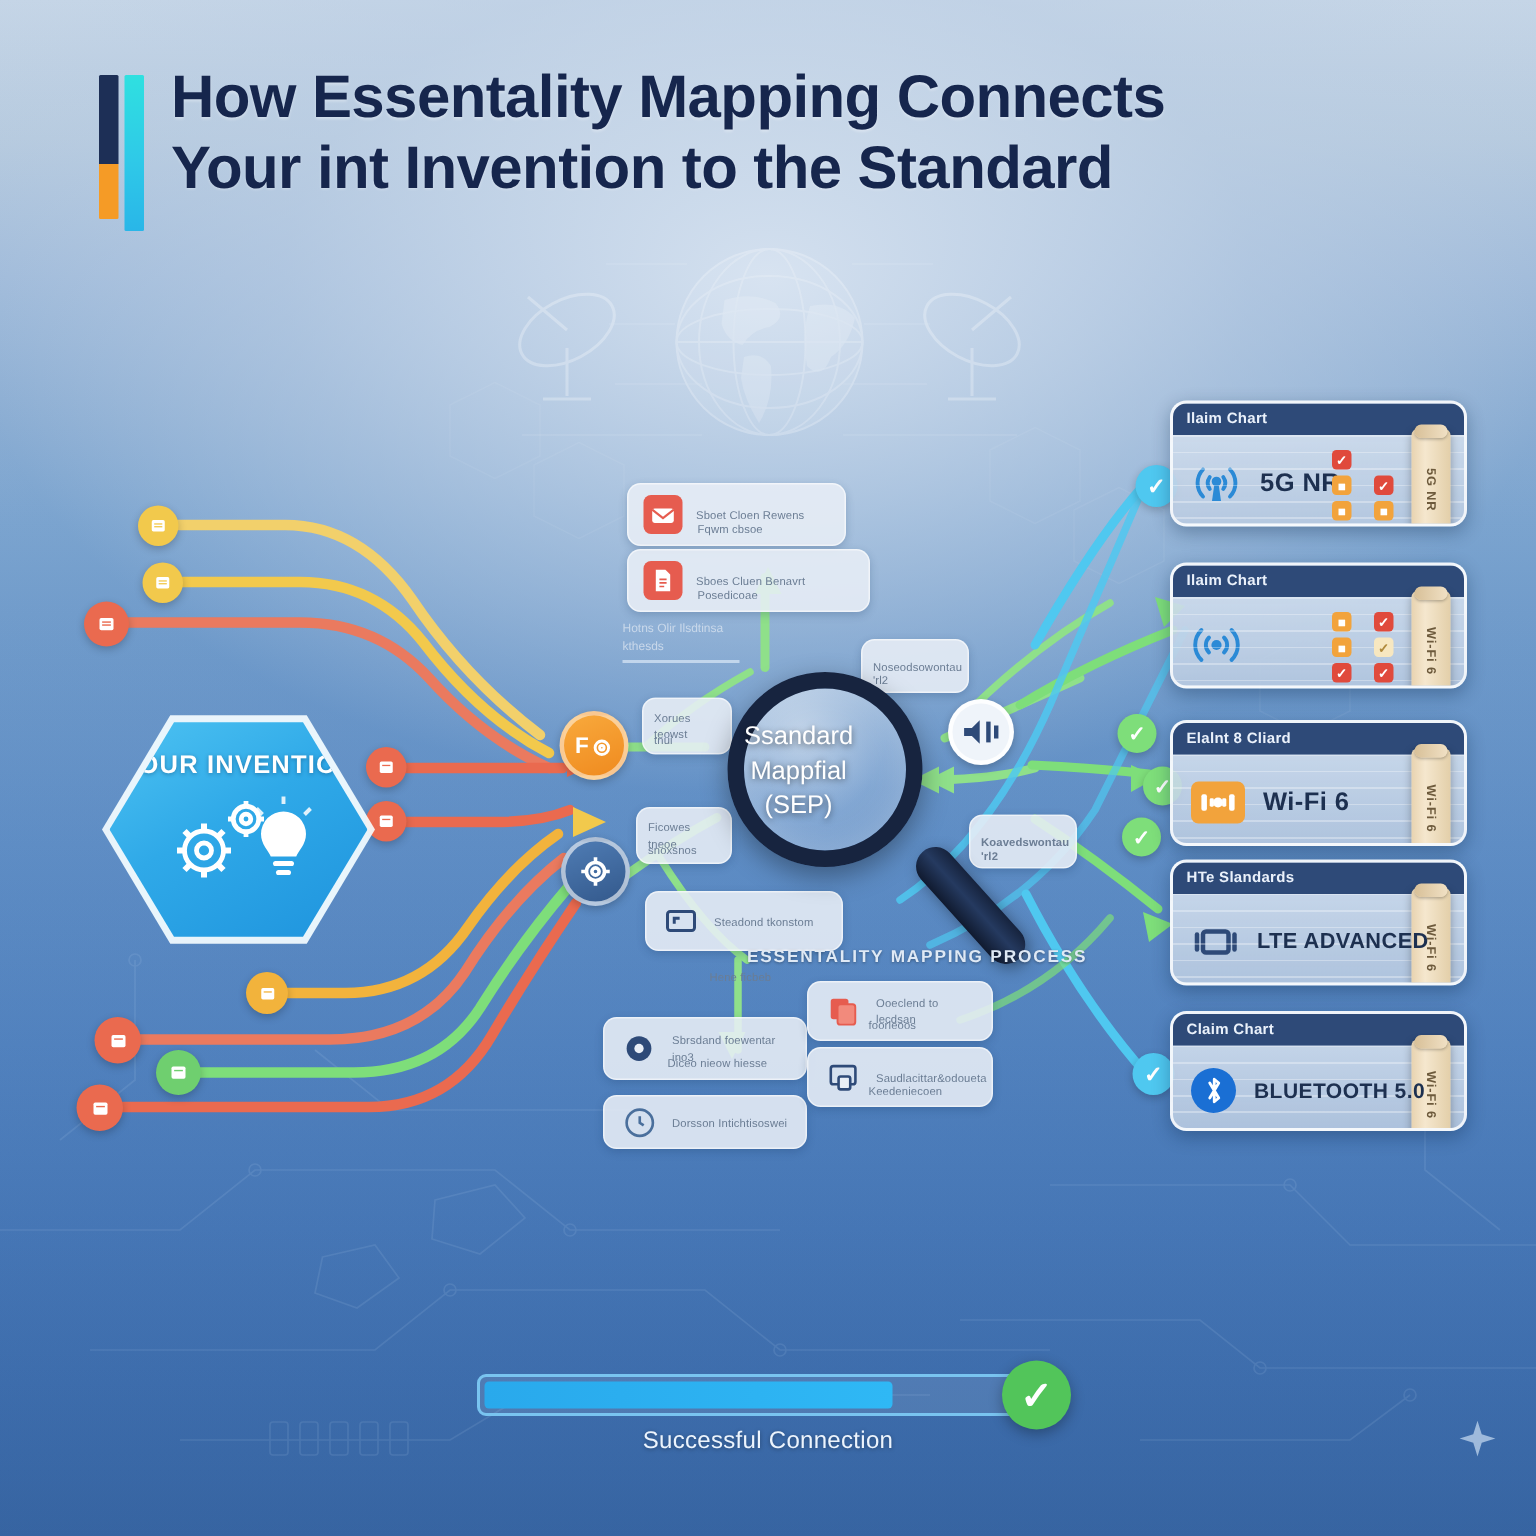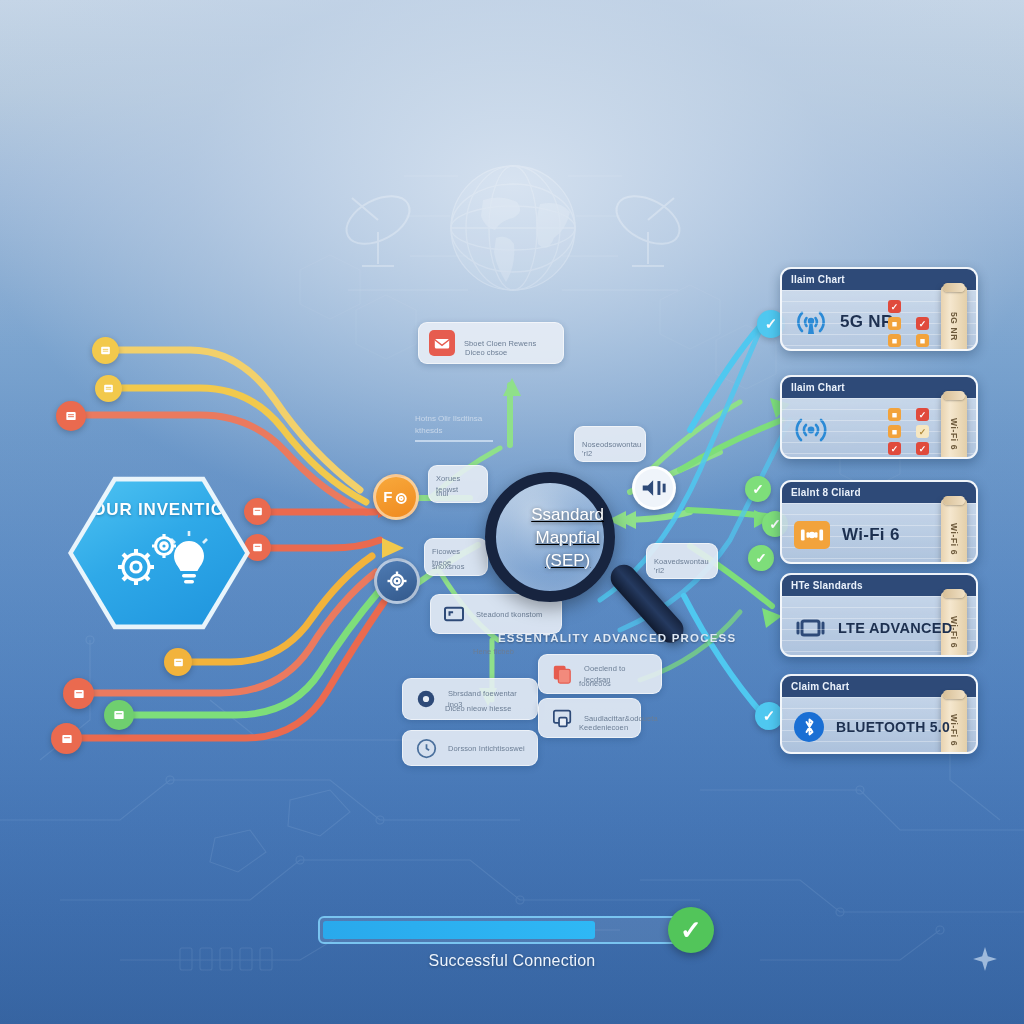--- a/index.html
+++ b/index.html
@@ -67,25 +67,25 @@
   }
   .hex-label { color:#fff; font-size:17px; font-weight:700; letter-spacing:.8px; text-align:center; line-height:22px;
       text-shadow:0 1px 3px rgba(0,40,80,.4); }
   .hex-icons { margin-top:6px; }
 
   
   .node { position:absolute; border-radius:50%; display:flex; align-items:center; justify-content:center;
           box-shadow:0 2px 6px rgba(0,0,0,.22); }
 
   
-  .mag { position:absolute; left:485px; top:472px; width:130px; height:130px; border-radius:50%;
+  .mag { position:absolute; left:485px; top:448px; width:130px; height:130px; border-radius:50%;
          background: radial-gradient(circle at 35% 28%, rgba(255,255,255,.55), rgba(190,210,235,.35) 55%, rgba(140,170,210,.35) 100%);
          border:11px solid #17243f;
          box-shadow: 0 6px 18px rgba(0,0,0,.35), inset 0 0 25px rgba(255,255,255,.25);
-         display:flex; align-items:center; justify-content:flex-end;text-decoration:underline; }
+         display:flex; align-items:center; justify-content:flex-start; }
   .mag-text { color:#fff; font-size:17px; line-height:23px; text-align:center; font-weight:500;
               text-shadow:0 1px 4px rgba(0,0,0,.55); white-space:pre-line; }
   .mag-handle { position:absolute; left:602px; top:568px; width:26px; height:96px; border-radius:13px;
                 background:linear-gradient(90deg,#101a2f,#253a60 55%,#16233d);
                 transform: rotate(-42deg); transform-origin: top center;
                 box-shadow:0 4px 10px rgba(0,0,0,.35); }
 
   
   .process-label { position:absolute; left:498px; top:632px; font-size:11.5px; font-weight:600;
                    color:#dfe9f5; letter-spacing:1.2px; text-shadow:0 1px 2px rgba(0,0,0,.35); }
@@ -216,20 +216,28 @@
         <line x1="92" y1="96" x2="150" y2="96"></line>
           <line x1="250" y1="16" x2="304" y2="16"></line>
         <line x1="258" y1="56" x2="302" y2="56"></line>
           <line x1="244" y1="96" x2="300" y2="96"></line>
         <line x1="30" y1="130" x2="150" y2="130"></line>
           <line x1="244" y1="130" x2="360" y2="130"></line>
       </g>
     </svg>
   </div>
 
+  <div class="title-block">
+    <div class="accent">
+      <div class="b1"></div>
+      <div class="b2"></div>
+    </div>
+    <h1 class="title">How Essentality Mapping Connects
+Your int Invention to the Standard</h1>
+  </div>
 
   <svg style="position:absolute;inset:0;" width="1024" height="1024">
     <g fill="none" stroke-linecap="round" stroke-width="7">
 
       <path d="M105 350 H190 Q240 350 275 400 Q310 452 360 490" stroke="#f2d06b"></path>
       <path d="M110 388 H200 Q250 388 282 428 Q320 478 366 502" stroke="#f2c94c"></path>
       <path d="M72 415 H200 Q252 415 286 452 Q322 492 366 512" stroke="#ea7a5f"></path>
       <path d="M258 512 H320 Q352 512 375 512" stroke="#ea6a4f"></path>
       <path d="M258 548 H330 Q360 548 380 540" stroke="#ea6a4f"></path>
       <path d="M178 662 H230 Q282 662 312 618 Q340 578 372 556" stroke="#f2b33c"></path>
@@ -413,41 +421,55 @@
   </div>
 
   <div class="docbox" style="left:418px;top:322px;width:146px;height:42px;">
     <div class="chip" style="background:#e65c4f;">
       <svg width="16" height="14" viewBox="0 0 20 16">
           <rect x="1" y="3" width="18" height="12" rx="2" fill="#fff"></rect>
           <path d="M1 4 L10 11 L19 4" fill="none" stroke="#e65c4f" stroke-width="1.8"></path>
         </svg>
     </div>
     <div class="dbtxt">Sboet Cloen Rewens</div>
-    <div class="dbtxt" style="position:absolute;left:46px;top:24px;">Diceo cbsoe</div>
-  </div>
-
+    <div class="dbtxt" style="position:absolute;left:46px;top:24px;">Fqwm cbsoe</div>
+  </div>
+
+  <div class="docbox" style="left:418px;top:366px;width:162px;height:42px;">
+    <div class="chip" style="background:#e65c4f;">
+      <svg width="14" height="16" viewBox="0 0 16 20">
+          <path d="M2 1 h8 l4 4 v14 h-12 z" fill="#fff"></path>
+          <g stroke="#e65c4f" stroke-width="1.4">
+            <line x1="5" y1="9" x2="11" y2="9"></line>
+            <line x1="5" y1="12" x2="11" y2="12"></line>
+            <line x1="5" y1="15" x2="9" y2="15"></line>
+          </g>
+        </svg>
+    </div>
+    <div class="dbtxt">Sboes Cluen Benavrt</div>
+    <div class="dbtxt" style="position:absolute;left:46px;top:24px;">Posedicoae</div>
+  </div>
 
   <div class="small-note" style="left:415px;top:413px;">Hotns Olir Ilsdtinsa
 kthesds</div>
   <div style="position:absolute;left:415px;top:440px;width:78px;height:1.6px;background:rgba(220,232,246,.7);"></div>
 
   <div class="docbox" style="left:428px;top:465px;width:60px;height:38px;padding:17px 7px;">
     <div class="dbtxt">Xorues teowst</div>
     <div class="dbtxt" style="position:absolute;left:7px;top:22px;">tnui</div>
   </div>
   <div class="docbox" style="left:424px;top:538px;width:64px;height:38px;padding:6px 7px;">
     <div class="dbtxt">Ficowes tneoe</div>
     <div class="dbtxt" style="position:absolute;left:7px;top:22px;">snoxsnos</div>
   </div>
   <div class="docbox" style="left:574px;top:426px;width:72px;height:36px;padding:6px 7px;">
     <div class="dbtxt">Noseodsowontau</div>
     <div class="dbtxt" style="position:absolute;left:7px;top:21px;">'rl2</div>
   </div>
-  <div class="docbox" style="left:646px;top:543px;width:72px;height:36px;padding:6px 7px;">
+  <div class="docbox" style="left:646px;top:543px;width:72px;height:36px;padding:6px 7px;font-weight:bold;">
     <div class="dbtxt">Koavedswontau</div>
     <div class="dbtxt" style="position:absolute;left:7px;top:21px;">'rl2</div>
   </div>
 
   <div class="docbox" style="left:430px;top:594px;width:132px;height:40px;">
     <div class="chip" style="background:transparent;">
       <svg width="22" height="18" viewBox="0 0 24 20">
           <rect x="2" y="3" width="20" height="14" rx="2" fill="none" stroke="#2e4a78" stroke-width="2.2"></rect>
           <path d="M7 12 v-4 h4" fill="none" stroke="#2e4a78" stroke-width="2.2"></path>
         </svg>
@@ -483,38 +505,38 @@
   <div class="docbox" style="left:402px;top:730px;width:136px;height:36px;">
     <div class="chip" style="background:transparent;">
       <svg width="21" height="21" viewBox="0 0 24 24">
           <circle cx="12" cy="12" r="10" fill="none" stroke="#4a6f9c" stroke-width="2"></circle>
           <path d="M12 7 v5 l3 2" fill="none" stroke="#4a6f9c" stroke-width="2"></path>
         </svg>
     </div>
     <div class="dbtxt">Dorsson Intichtisoswei</div>
   </div>
 
-  <div class="docbox" style="left:538px;top:698px;width:103px;height:40px;">
+  <div class="docbox" style="left:538px;top:698px;width:124px;height:40px;">
     <div class="chip" style="background:transparent;">
       <svg width="21" height="19" viewBox="0 0 24 22">
           <rect x="2" y="2" width="19" height="14" rx="2" fill="none" stroke="#2e4a78" stroke-width="2"></rect>
           <rect x="8" y="10" width="9" height="10" rx="1.6" fill="#e8eef6" stroke="#2e4a78" stroke-width="2"></rect>
         </svg>
     </div>
     <div class="dbtxt">Saudlacittar&amp;odoueta</div>
     <div class="dbtxt" style="position:absolute;left:40px;top:23px;">Keedeniecoen</div>
   </div>
 
   <div class="mag-handle"></div>
   <div class="mag">
     <div class="mag-text">Ssandard
 Mappfial
 (SEP)</div>
   </div>
-  <div class="process-label">ESSENTALITY ADVANCED PROCESS</div>
+  <div class="process-label">ESSENTALITY MAPPING PROCESS</div>
 
   <div class="node" style="left:757px;top:310px;width:28px;height:28px;background:#4fc8f0;">
     <span style="color:#fff;font-size:15px;font-weight:700;">✓</span>
     </div>
   <div class="node" style="left:745px;top:476px;width:26px;height:26px;background:#7ede7a;">
     <span style="color:#fff;font-size:14px;font-weight:700;">✓</span>
     </div>
   <div class="node" style="left:762px;top:511px;width:26px;height:26px;background:#7ede7a;">
     <span style="color:#fff;font-size:14px;font-weight:700;">✓</span>
     </div>

